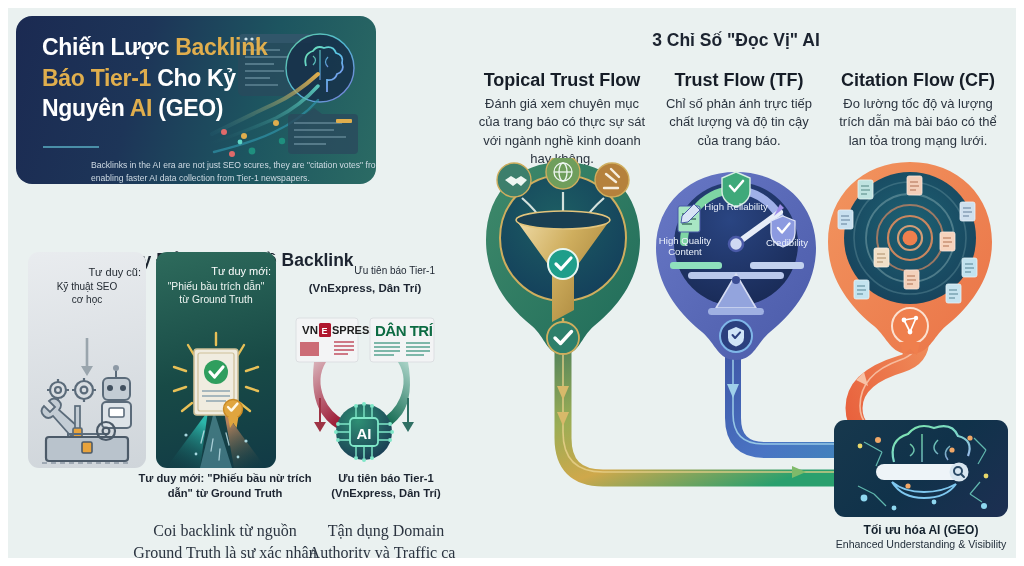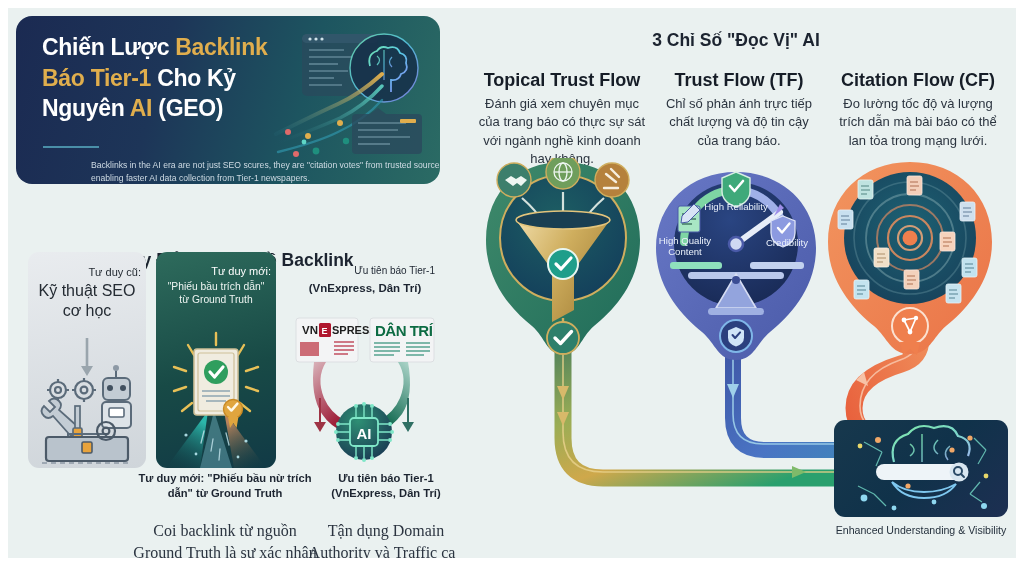--- a/index.html
+++ b/index.html
@@ -17,21 +17,21 @@
 
   
   .left-panel {
     position: absolute; left: 8px; top: 8px;
     width: 448px; height: 550px;
     background: #eaf1f0;
     overflow: hidden;
   }
   .hero {
     position: absolute; left: 8px; top: 8px;
-    width: 424px; height: 168px;
+    width: 360px; height: 168px;
     border-radius: 16px;
     background: linear-gradient(105deg, #1b2a52 0%, #1d3558 34%, #1d5560 66%, #2b6b64 100%);
     overflow: hidden;
   }
   .hero-title {
     position: absolute; left: 26px; top: 16px;
     width: 270px;
     font-size: 23px; font-weight: bold; line-height: 1.33;
     color: #ffffff; letter-spacing: -0.3px;
   }
@@ -61,21 +61,21 @@
   }
   .card-old   { left: 0px;   width: 118px; background: linear-gradient(170deg,#e9ecef 0%,#cfd5da 100%); }
   .card-new   { left: 128px; width: 120px; background: linear-gradient(165deg,#2e6b5c 0%,#184a46 55%,#113a46 100%); }
   .card-tier  { left: 262px; width: 150px; background: transparent; }
 
   .card-h {
     text-align: right; font-weight: normal; line-height: 1.25;
     padding: 0 5px;
   }
   .card-old .card-h { margin-top: 14px; font-size: 11px; color: #242b33; }
-  .card-old .card-b { margin-top: 1px; text-align: center; font-size: 16px; line-height: 1.28; color: #242b33; font-weight: normal; }
+  .card-old .card-b { margin-top: 1px; text-align: center; font-size: 10px; line-height: 1.28; color: #242b33; font-weight: normal; }
   .card-new .card-h { margin-top: 13px; font-size: 11px; color: #ffffff; }
   .card-new .card-b { margin-top: 1px; text-align: center; font-size: 10.3px; line-height: 1.3; color: #eef5f2; font-weight: normal; padding: 0 4px;}
   .card-tier .card-h { margin-top: 13px; font-size: 10px; color: #1c2430; }
   .card-tier .card-h2 { margin-top: 4px; text-align:center; font-size: 11.5px; font-weight: bold; color:#1c2430;}
 
   .caps { position: absolute; left: 20px; top: 463px; width: 412px; }
   .cap { position: absolute; top: 0; text-align: center; }
   .cap-new  { left: 104px; width: 186px; }
   .cap-tier { left: 278px; width: 160px; }
   .cap-h { font-size: 11.2px; font-weight: bold; color: #1c2430; line-height: 1.3; }
@@ -744,16 +744,17 @@
             <circle cx="26" cy="26" r="2.4"></circle>
             <circle cx="152" cy="56" r="2.4"></circle>
           </g>
         <rect x="42" y="44" width="92" height="16" rx="8" fill="#eef4f8"></rect>
         <circle cx="125" cy="52" r="9.5" fill="#d8e6f0"></circle>
         <circle cx="124" cy="51" r="4" fill="none" stroke="#2a4a66" stroke-width="2"></circle>
         <line x1="127" y1="54" x2="130" y2="57" stroke="#2a4a66" stroke-width="2" stroke-linecap="round"></line>
       </svg>
     </div>
     <div class="geo-caption">
+      <div class="geo-t">Tối ưu hóa AI (GEO)</div>
       <div class="geo-s">Enhanced Understanding &amp; Visibility</div>
     </div>
   </div>
 </div>
 
 </body></html>

